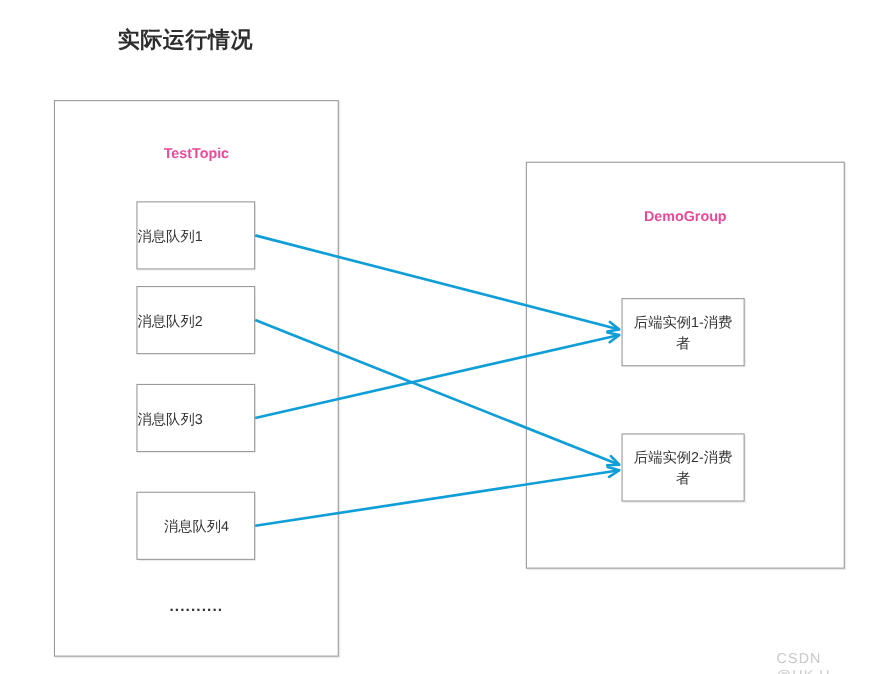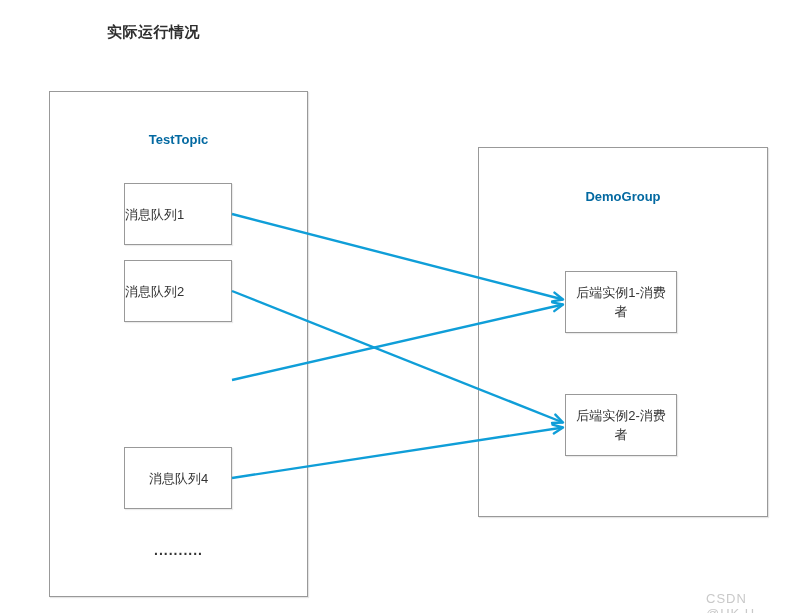--- a/index.html
+++ b/index.html
@@ -12,41 +12,41 @@
     position: relative;
     width: 799px;
     height: 613px;
     background: #ffffff;
     overflow: hidden;
   }
   .page-title {
     position: absolute;
     left: 107px;
     top: 23px;
-    font-size: 15px;
+    font-size: 20px;
     font-weight: bold;
     color: #2e2e2e;
     letter-spacing: 0.5px;
     font-family: Liberation Serif, serif;
   }
   .group-box {
     position: absolute;
     background: #ffffff;
     border: 1px solid var(--border, #999999);
     box-shadow: 1px 1px 1px rgba(0,0,0,0.10);
   }
   #topic-box { left: 49px; top: 91px; width: 259px; height: 506px; }
   #group-box { left: 478px; top: 147px; width: 290px; height: 370px; }
   .group-label {
     position: absolute;
     left: 0; right: 0;
     text-align: center;
     font-size: 13px;
     font-weight: bold;
-    color: #0369a1;
+    color: #ec4899;
   }
   #topic-box .group-label { top: 40px; }
   #group-box .group-label { top: 41px; }
   .node {
     position: absolute;
     background: #ffffff;
     border: 1px solid var(--border, #999999);
     box-shadow: 1px 1px 1px rgba(0,0,0,0.08);
     display: flex;
     align-items: center;
@@ -101,20 +101,23 @@
     <div class="group-label">TestTopic</div>
 
     <div id="queue-1" class="node queue-node">
       <span>消息队列1</span>
     </div>
 
     <div id="queue-2" class="node queue-node">
       <span>消息队列2</span>
     </div>
 
+    <div id="queue-3" class="node queue-node">
+      <span>消息队列3</span>
+    </div>
 
     <div id="queue-4" class="node queue-node">
       <span>消息队列4</span>
     </div>
 
     <div class="ellipsis">..........</div>
   </div>
 
   <div id="group-box" class="group-box">
     <div class="group-label">DemoGroup</div>

